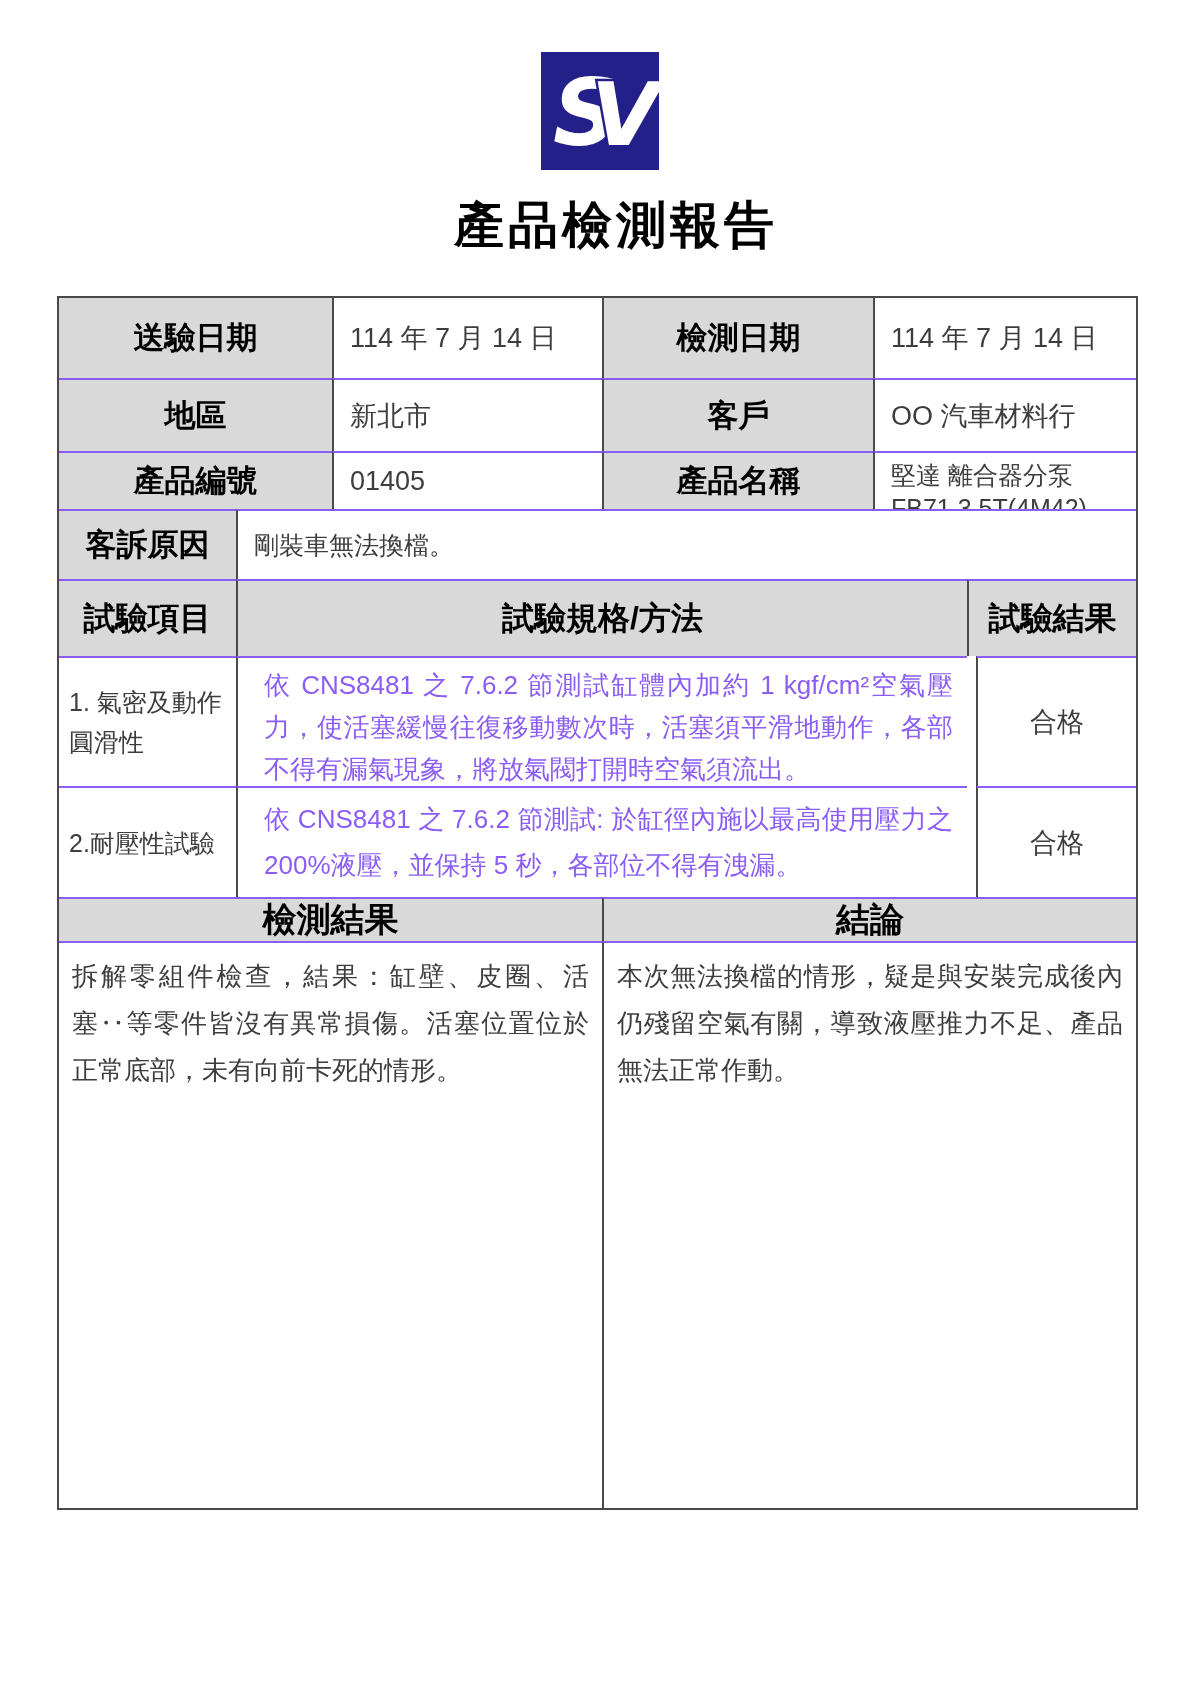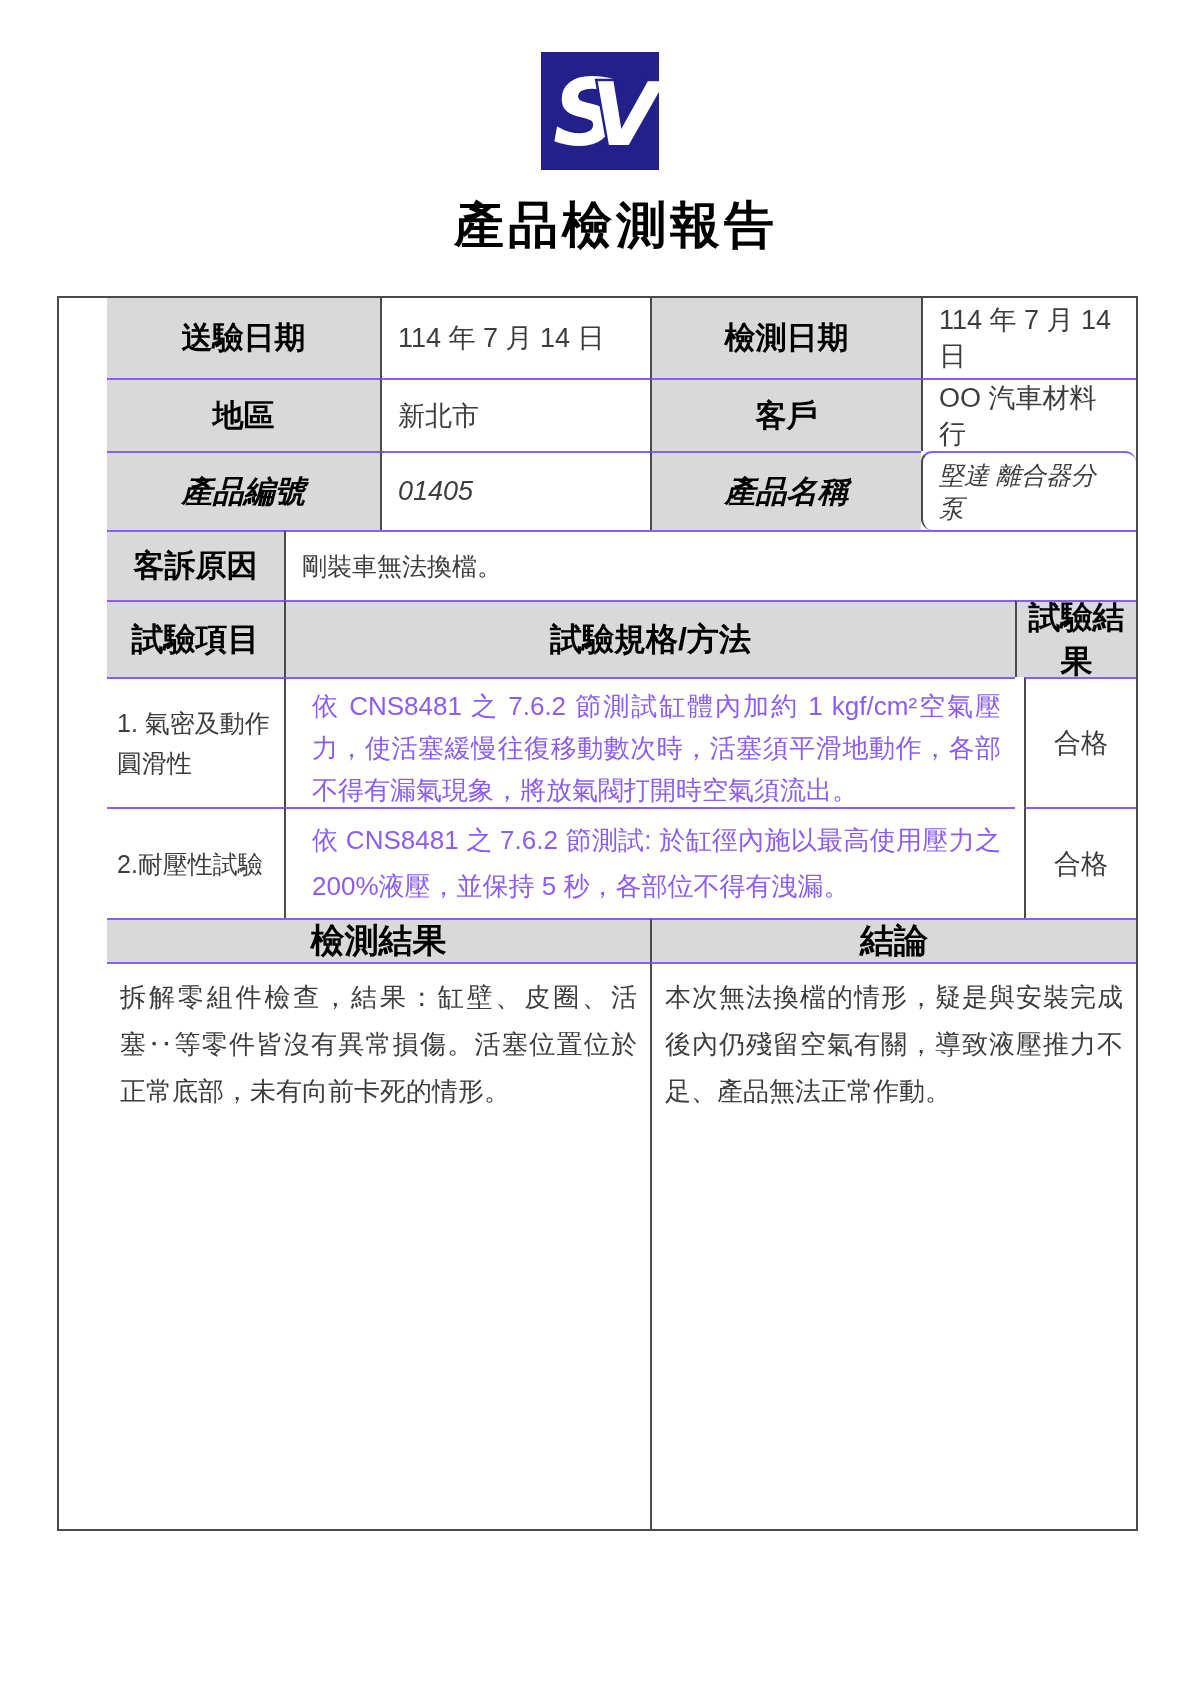--- a/index.html
+++ b/index.html
@@ -16,42 +16,42 @@
   }
   .report-table {
     position:absolute; left:57px; top:296px; width:1081px;
     border:2px solid #4a4a4a; box-sizing:border-box; color:#000;
   }
   .trow { display:flex; }
   .tcell {
     box-sizing:border-box; border-left:2px solid #4a4a4a; border-top:2px solid #8b5cf6;
     display:flex; align-items:center; overflow:hidden;
   }
-  .trow .tcell:first-child { border-left:none;margin-left:48px; }
+  .trow .tcell:first-child { border-left:none; }
   .trow:first-child .tcell { border-top:none; }
   .hdr {
     background:#d9d9d9; justify-content:center; text-align:center;
     font-weight:bold; font-size:31px; color:#000;
   }
   .val { padding:0 16px; font-size:27px; color:#3d3d3d; }
   .big-hdr { font-size:34px; }
   .spec {
     align-items:flex-start; padding:6px 14px 0 26px; font-size:26px; color:#8b5cf6;
     line-height:42px; text-align:justify;
   }
   .spec2 { line-height:46px; padding-top:8px; }
   .item-cell { padding:0 10px; font-size:25px; color:#3d3d3d; line-height:40px; }
   .result-cell { justify-content:center; font-size:27px; color:#3d3d3d;margin-left:9px; }
   .para {
     align-items:flex-start; padding:10px 13px; font-size:26px; color:#3d3d3d;
     line-height:47px; text-align:justify;
   }
-  .two-line { display:block; padding-top:6px; padding-bottom:8px; font-size:25px; line-height:33px;border-radius:11px; }
+  .two-line { display:block; padding-top:6px; padding-bottom:8px; font-size:25px; line-height:33px; }
   
-  .rh1 { height:80px; } .rh2 { height:73px; } .rh3 { height:79px;font-style:italic; }
+  .rh1 { height:80px; } .rh2 { height:73px; } .rh3 { height:58px; }
   .rh4 { height:70px; } .rh5 { height:77px; } .rh6 { height:130px; }
   .rh7 { height:111px; } .rh8 { height:44px; } .rh9 { height:567px; }
   
   .c-q { flex:0 0 273px; } .c-qv { flex:0 0 270px; } .c-q3 { flex:0 0 271px; } .c-last { flex:1; }
   .c-narrow { flex:0 0 177px; } .c-spec { flex:0 0 731px; }
   .c-half { flex:0 0 543px; }
 </style>
 </head>
 <body>
 

